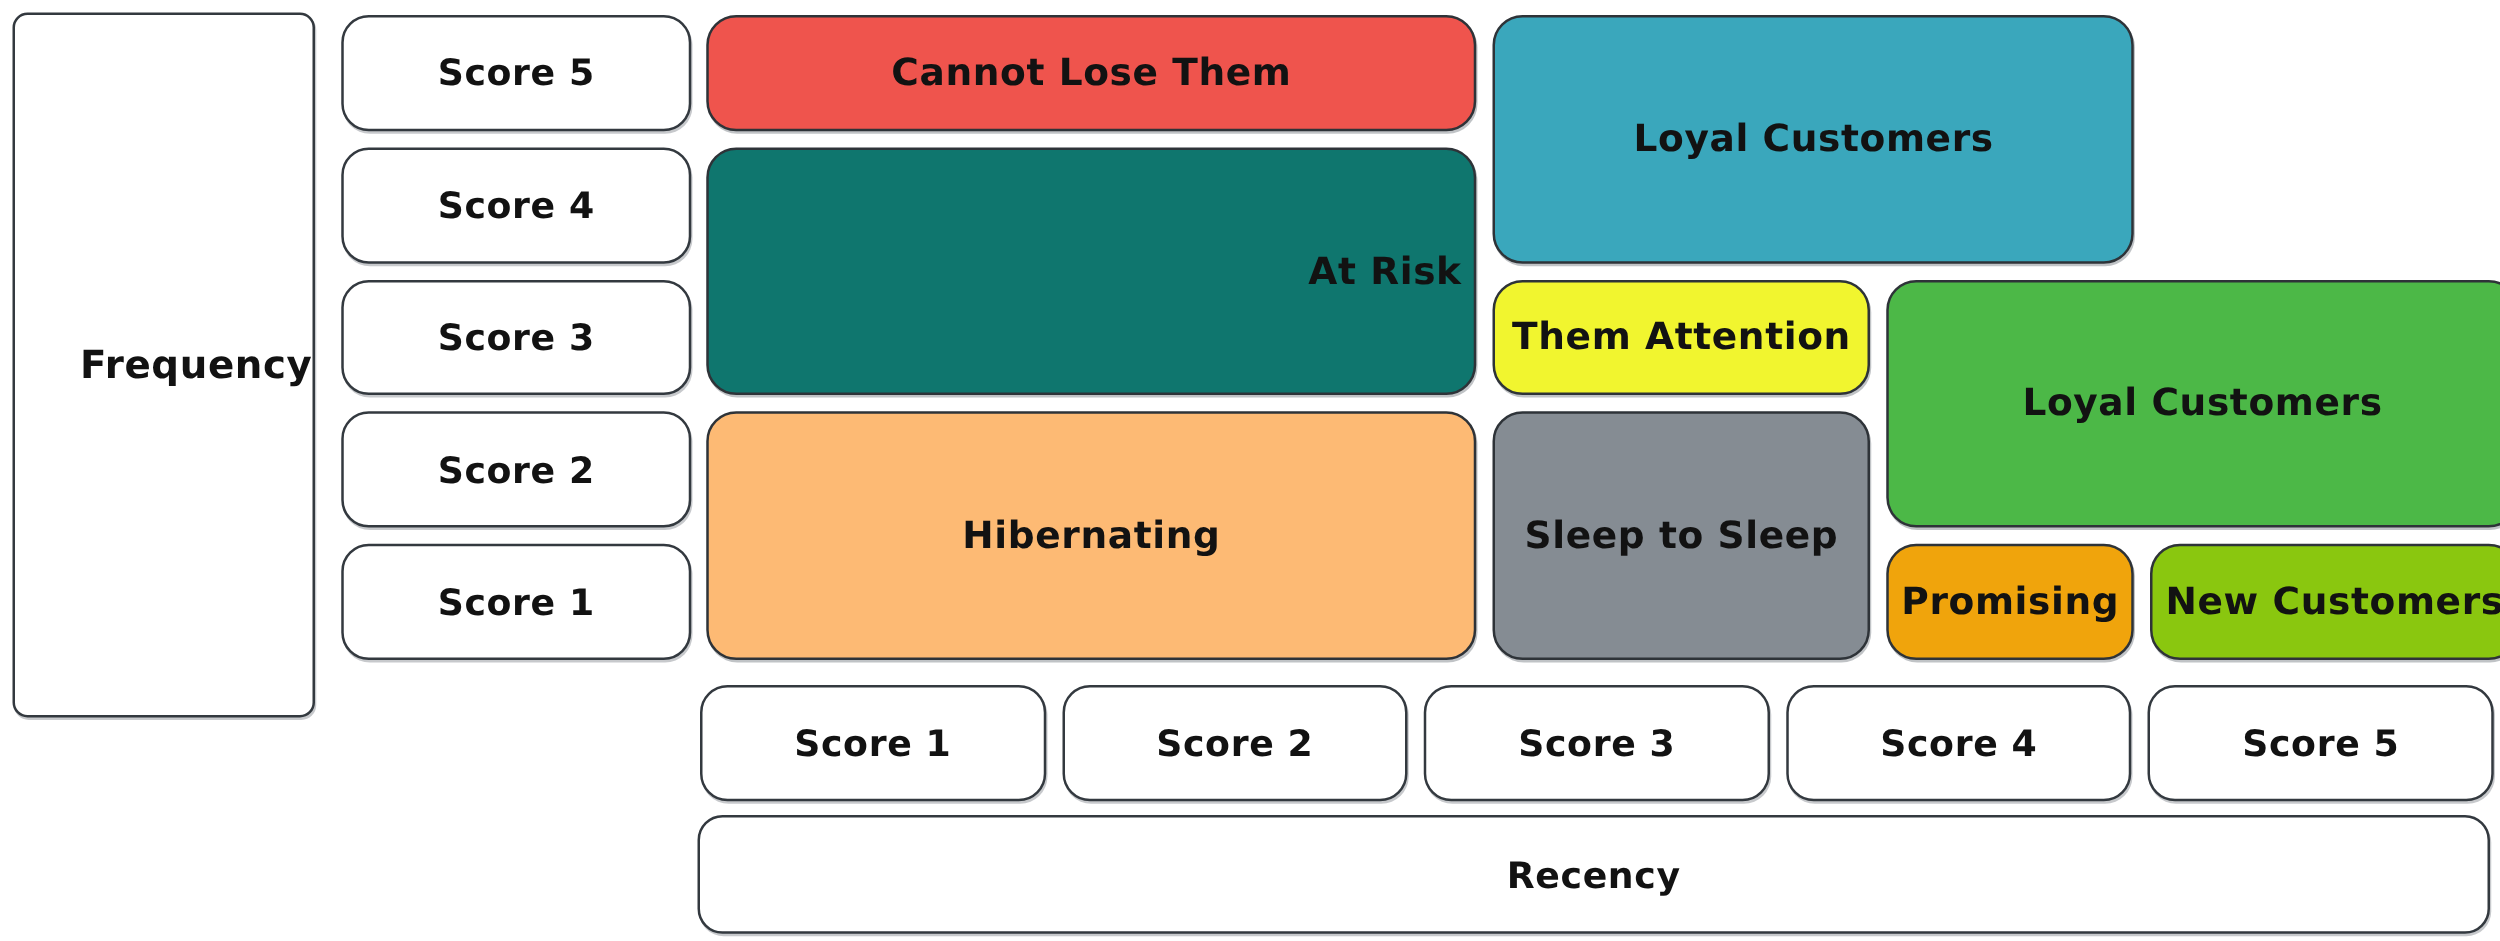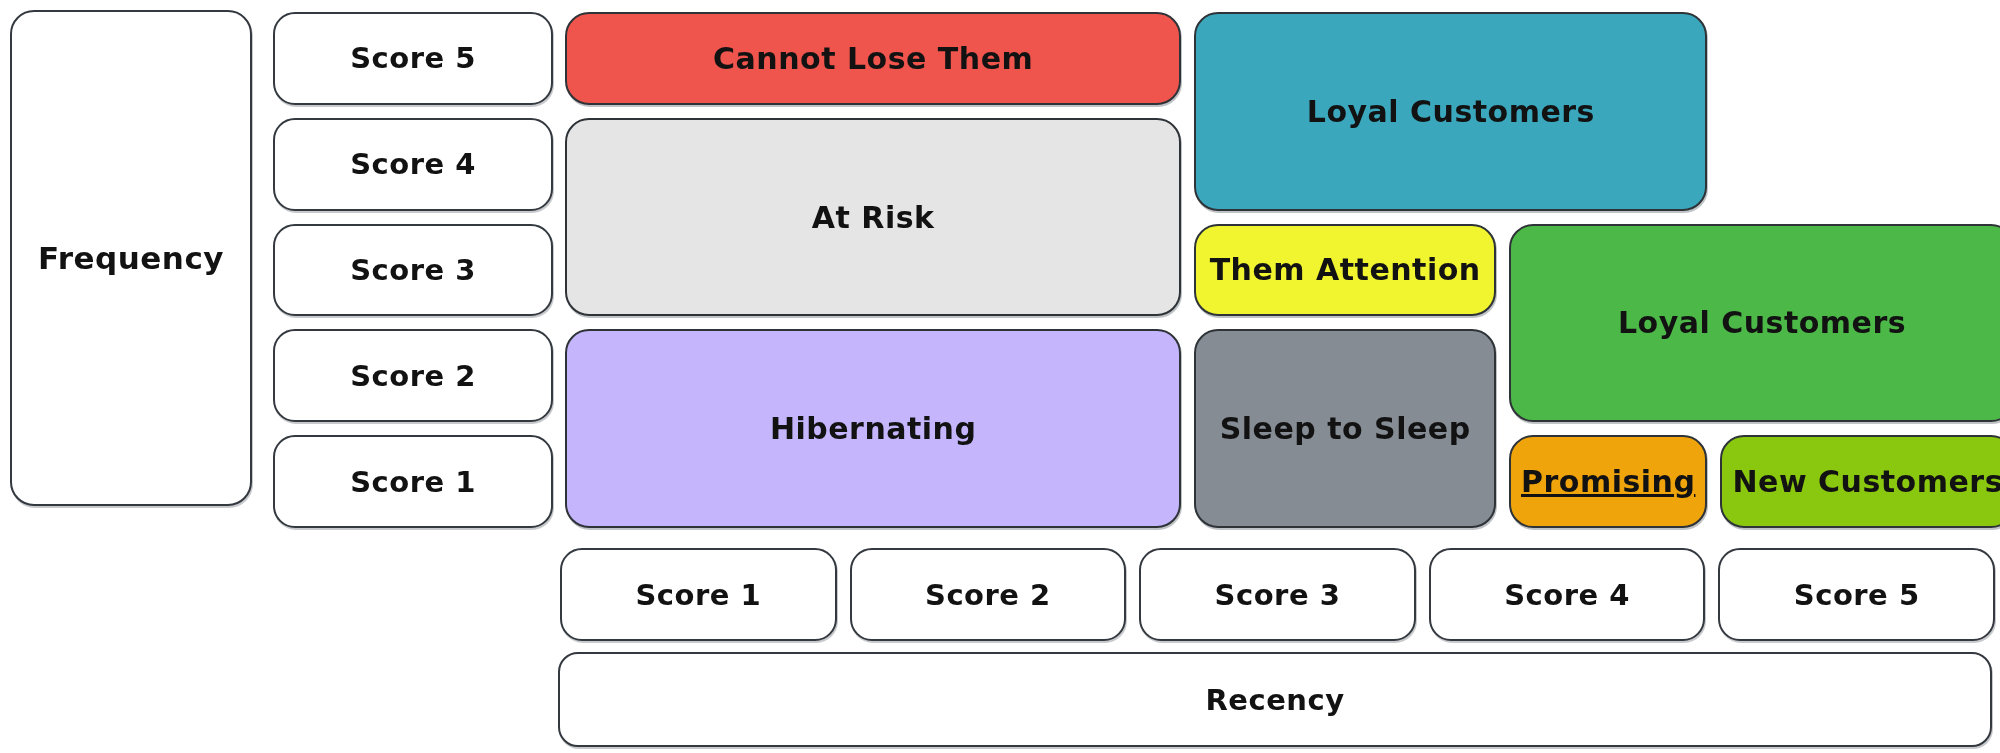--- a/index.html
+++ b/index.html
@@ -18,23 +18,24 @@
     display:flex;align-items:center;justify-content:center;
     text-align:center;
     box-shadow:1px 2px 0 rgba(130,136,142,0.45);
     box-sizing:border-box;
     font-size:29px;
     font-weight:600;
     letter-spacing:0.5px;
   }
   
   .freq-box{
-    position:absolute;left:10px;top:10px;width:242px;height:496px;
-    border-radius:24px;
+    position:absolute;left:10px;top:10px;width:242px;height:564px;
+    border-radius:12px;
     font-size:31px;
+    justify-content:flex-end;
   }
   .freq-scores{
     position:absolute;left:273px;top:12px;width:280px;height:516px;
     display:grid;grid-template-rows:repeat(5,1fr);row-gap:13px;
   }
   
   .segment-grid{
     position:absolute;left:565px;top:12px;width:1450px;height:516px;
     display:grid;
     grid-template-columns:repeat(3,1fr);
@@ -85,39 +86,39 @@
       </div>
       <div class="sketchbox">
         <span>Score 1</span>
       </div>
     </div>
 
   <div class="segment-grid">
       <div class="segment" style="grid-area: 1 / 1 / 2 / 3; background: rgb(239, 84, 77); border-color: rgb(46, 51, 56);">
         <span>Cannot Lose Them</span>
       </div>
-      <div class="segment" style="grid-area: 2 / 1 / 4 / 3; background: #e5e5e5; border-color: rgb(46, 51, 56);">
+      <div class="segment" style="grid-area: 2 / 1 / 4 / 3; background: #0f766e; border-color: rgb(46, 51, 56); justify-content: flex-end;">
         <span>At Risk</span>
       </div>
-      <div class="segment" style="grid-area: 4 / 1 / 6 / 3; background: #c4b5fd; border-color: rgb(46, 51, 56);">
+      <div class="segment" style="grid-area: 4 / 1 / 6 / 3; background: #fdba74; border-color: rgb(46, 51, 56);">
         <span>Hibernating</span>
       </div>
       <div class="segment" style="grid-area: 1 / 3 / 3 / 5; background: rgb(58, 167, 188); border-color: rgb(46, 51, 56);">
         <span>Loyal Customers</span>
       </div>
       <div class="segment" style="grid-area: 3 / 3 / 4 / 4; background: rgb(241, 245, 47); border-color: rgb(46, 51, 56);">
         <span>Them Attention</span>
       </div>
       <div class="segment" style="grid-area: 3 / 4 / 5 / 6; background: rgb(76, 184, 71); border-color: rgb(46, 51, 56);">
         <span>Loyal Customers</span>
       </div>
       <div class="segment" style="grid-area: 4 / 3 / 6 / 4; background: rgb(133, 140, 147); border-color: rgb(46, 51, 56);">
         <span>Sleep to Sleep</span>
       </div>
-      <div class="segment" style="grid-area: 5 / 4 / 6 / 5; background: rgb(240, 164, 12); border-color: rgb(46, 51, 56); text-decoration: underline;">
+      <div class="segment" style="grid-area: 5 / 4 / 6 / 5; background: rgb(240, 164, 12); border-color: rgb(46, 51, 56);">
         <span>Promising</span>
       </div>
       <div class="segment" style="grid-area: 5 / 5 / 6 / 6; background: rgb(138, 199, 15); border-color: rgb(46, 51, 56);">
         <span>New Customers</span>
       </div>
     </div>
 
   <div class="recency-scores">
       <div class="sketchbox">
         <span>Score 1</span>

